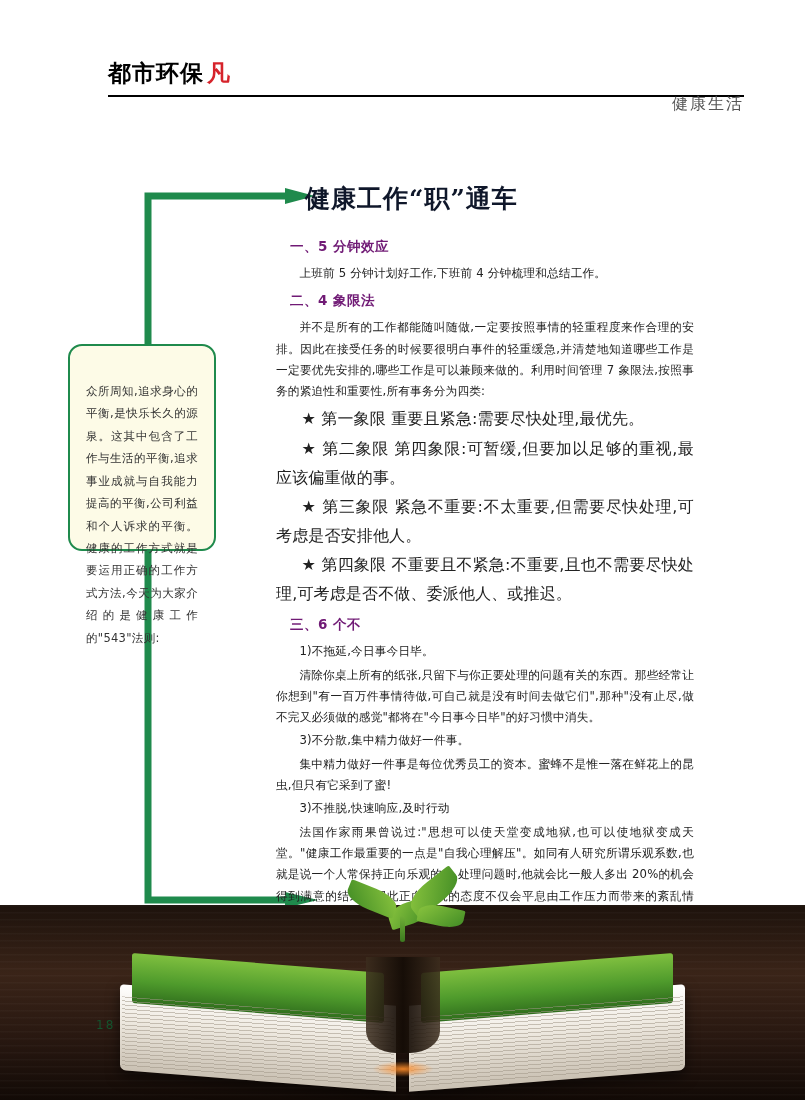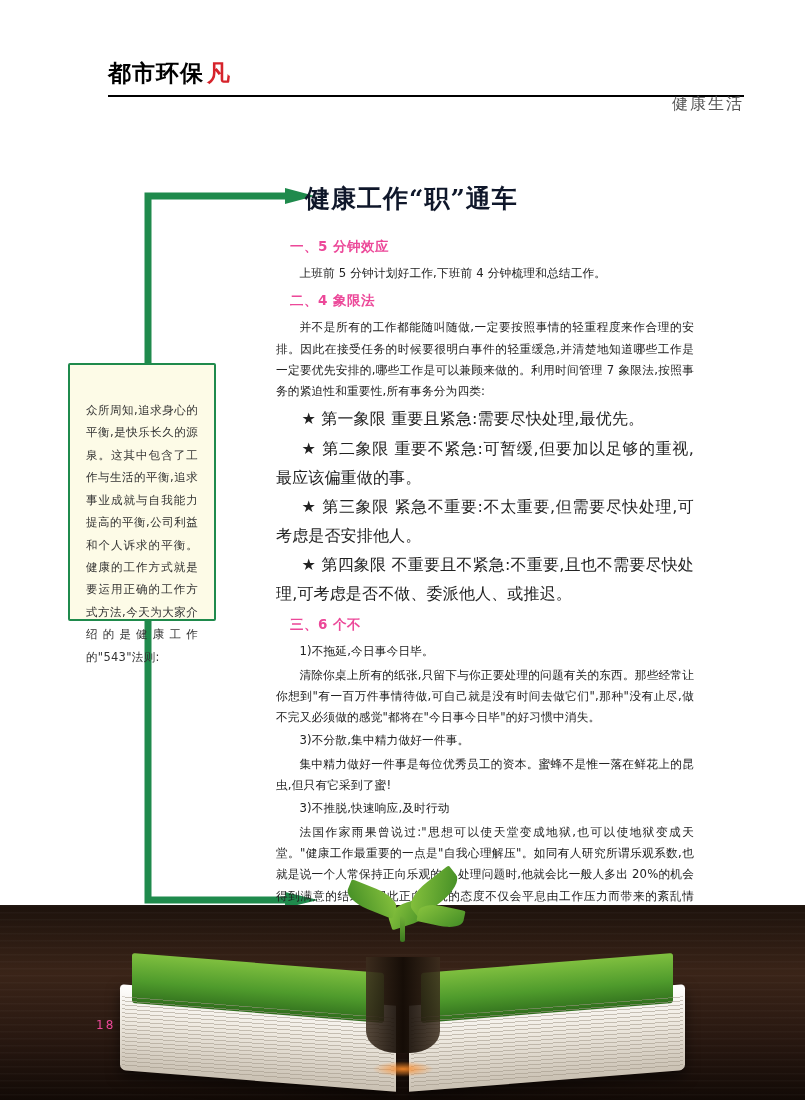--- a/index.html
+++ b/index.html
@@ -84,26 +84,26 @@
     font-weight: bold;
     color: #0f172a;
     letter-spacing: 1px;
     font-family: "DejaVu Serif", "Liberation Serif", serif;
   }
 
   
   .sidenote {
     position: absolute;
     left: 68px;
-    top: 363px;
+    top: 344px;
     width: 148px;
-    height: 258px;
+    height: 207px;
     background: #fdfbe7;
     border: 2px solid #1f8a4c;
-    border-radius: 2px;
+    border-radius: 14px;
     box-sizing: border-box;
     padding: 34px 16px 16px 16px;
   }
   .sidenote p {
     margin: 0;
     font-size: 11.5px;
     line-height: 1.95;
     color: #333;
     text-align: justify;
     letter-spacing: 0.3px;
@@ -112,21 +112,21 @@
   
   .article {
     position: absolute;
     left: 276px;
     top: 238px;
     width: 418px;
   }
   .sec-head {
     font-size: 13.5px;
     font-weight: bold;
-    color: #ec4899;
+    color: #701a75;
     margin: 0 0 7px 14px;
     letter-spacing: 0.5px;
   }
   .sec-head.gap { margin-top: 8px; }
   .para {
     font-size: 11.7px;
     line-height: 1.82;
     color: #222;
     margin: 0 0 2px 0;
     text-align: justify;
@@ -242,21 +242,21 @@
     position: absolute;
     background: linear-gradient(135deg,#8cc63f,#3f8a24);
     border-radius: 50% 6% 50% 6%;
   }
 
   .folio {
     position: absolute;
     left: 96px;
     top: 1018px;
     font-size: 12px;
-    color: #ec4899;
+    color: #14532d;
     letter-spacing: 2px;
     text-align: center;
   }
 </style>
 </head>
 <body>
 
 <div class="page">
 
   <div class="header">
@@ -281,21 +281,21 @@
   </div>
 
   <div class="article">
 
     <div class="sec-head">一、5 分钟效应</div>
     <p class="para">上班前 5 分钟计划好工作,下班前 4 分钟梳理和总结工作。</p>
 
     <div class="sec-head gap">二、4 象限法</div>
     <p class="para">并不是所有的工作都能随叫随做,一定要按照事情的轻重程度来作合理的安排。因此在接受任务的时候要很明白事件的轻重缓急,并清楚地知道哪些工作是一定要优先安排的,哪些工作是可以兼顾来做的。利用时间管理 7 象限法,按照事务的紧迫性和重要性,所有事务分为四类:</p>
     <p class="bullet">★ 第一象限 重要且紧急:需要尽快处理,最优先。</p>
-    <p class="bullet">★ 第二象限 重要不紧急:可暂缓,但要加以足够的重视,最应该偏重做的事。</p>
+    <p class="bullet">★ 第二象限 第四象限:可暂缓,但要加以足够的重视,最应该偏重做的事。</p>
     <p class="bullet">★ 第三象限 紧急不重要:不太重要,但需要尽快处理,可考虑是否安排他人。</p>
     <p class="bullet">★ 第四象限 不重要且不紧急:不重要,且也不需要尽快处理,可考虑是否不做、委派他人、或推迟。</p>
 
     <div class="sec-head gap">三、6 个不</div>
     <p class="para">1)不拖延,今日事今日毕。</p>
     <p class="para">清除你桌上所有的纸张,只留下与你正要处理的问题有关的东西。那些经常让你想到"有一百万件事情待做,可自己就是没有时间去做它们",那种"没有止尽,做不完又必须做的感觉"都将在"今日事今日毕"的好习惯中消失。</p>
     <p class="para">3)不分散,集中精力做好一件事。</p>
     <p class="para">集中精力做好一件事是每位优秀员工的资本。蜜蜂不是惟一落在鲜花上的昆虫,但只有它采到了蜜!</p>
     <p class="para">3)不推脱,快速响应,及时行动</p>
     <p class="para">法国作家雨果曾说过:"思想可以使天堂变成地狱,也可以使地狱变成天堂。"健康工作最重要的一点是"自我心理解压"。如同有人研究所谓乐观系数,也就是说一个人常保持正向乐观的心,处理问题时,他就会比一般人多出 20%的机会得到满意的结果。因此正向乐观的态度不仅会平息由工作压力而带来的紊乱情绪,也较能使问题导向正面的结果。最后送给大家三句打油诗,希望大家在新的一年里快乐健康!</p>

